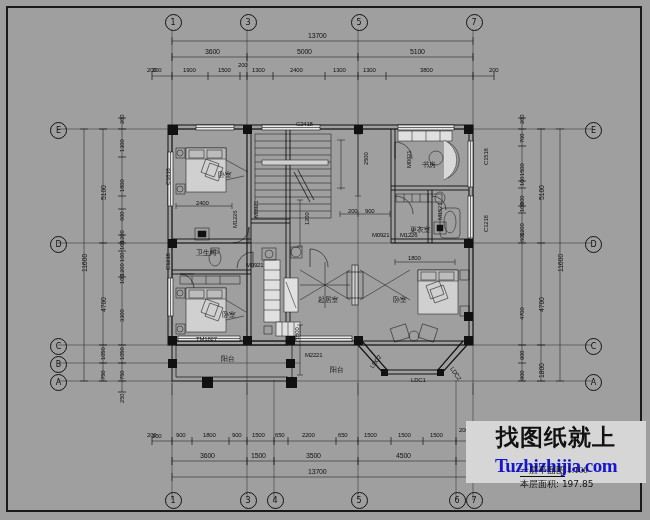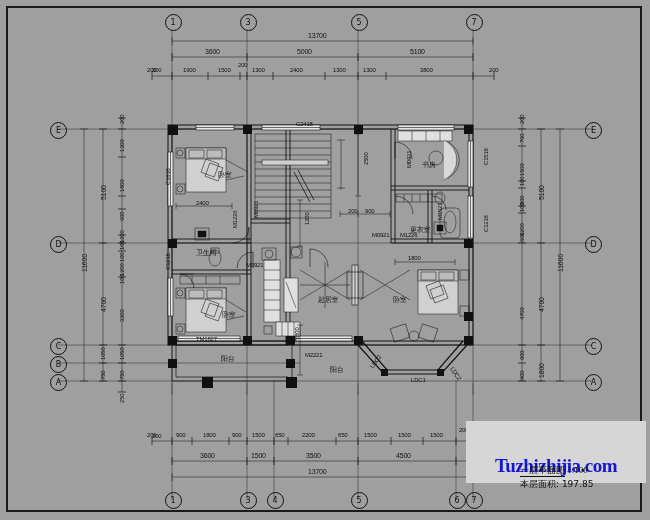--- a/index.html
+++ b/index.html
@@ -619,20 +619,21 @@
       <div class="t small" style="left: 406px; top: 168px; transform: rotate(-90deg); transform-origin: 0px 0px;">M0921</div>
       <div class="t small" style="left: 372px; top: 232px;">M0921</div>
       <div class="t small" style="left: 400px; top: 232px;">M1226</div>
       <div class="t small" style="left: 437px; top: 220px; transform: rotate(-90deg); transform-origin: 0px 0px;">M1521</div>
       <div class="t small" style="left: 369px; top: 366px; transform: rotate(-55deg); transform-origin: 0px 0px;">LDC2</div>
       <div class="t small" style="left: 411px; top: 377px;">LDC1</div>
       <div class="t small" style="left: 454px; top: 366px; transform: rotate(55deg); transform-origin: 0px 0px;">LDC2</div>
     </div>
 
   <div class="wm" id="wm-box"></div>
+  <div id="wm-cn">找图纸就上</div>
   <div id="wm-url">Tuzhizhijia.com</div>
 
   <div id="title-main">
     <span class="ul">一层平面图</span>
     <span>1:100</span>
   </div>
   <div id="title-area">本层面积: 197.85</div>
 
 </div>
 

